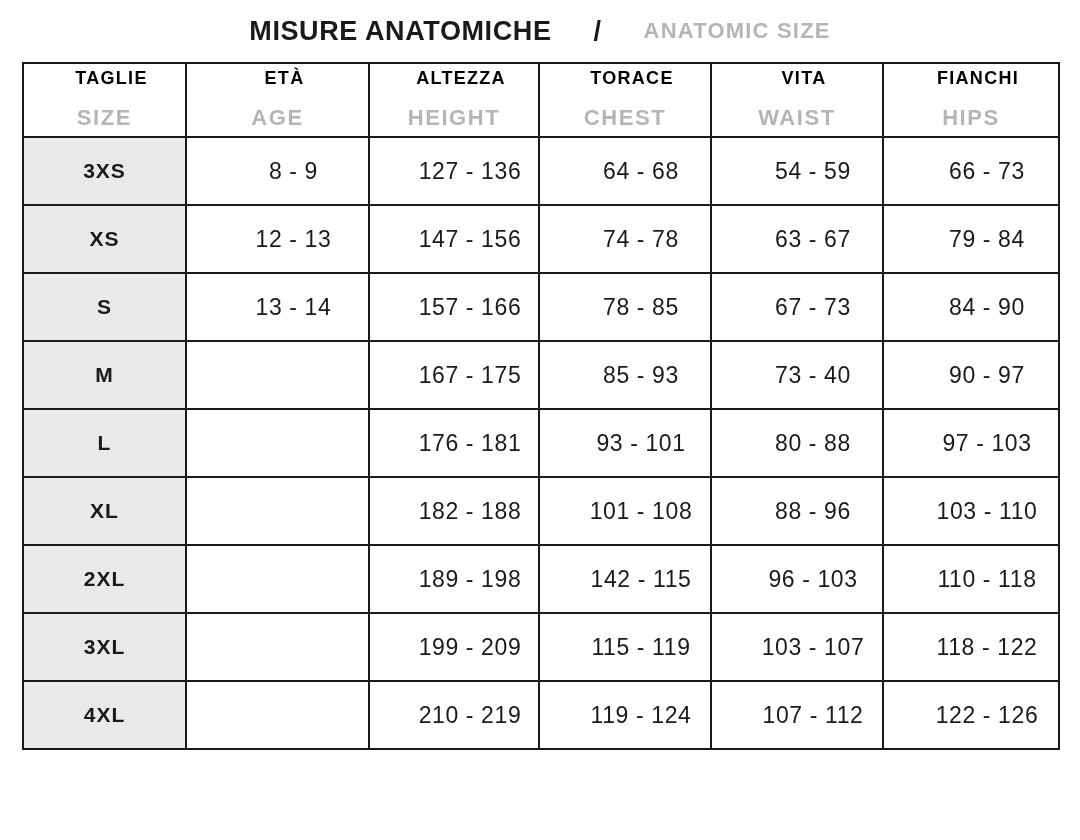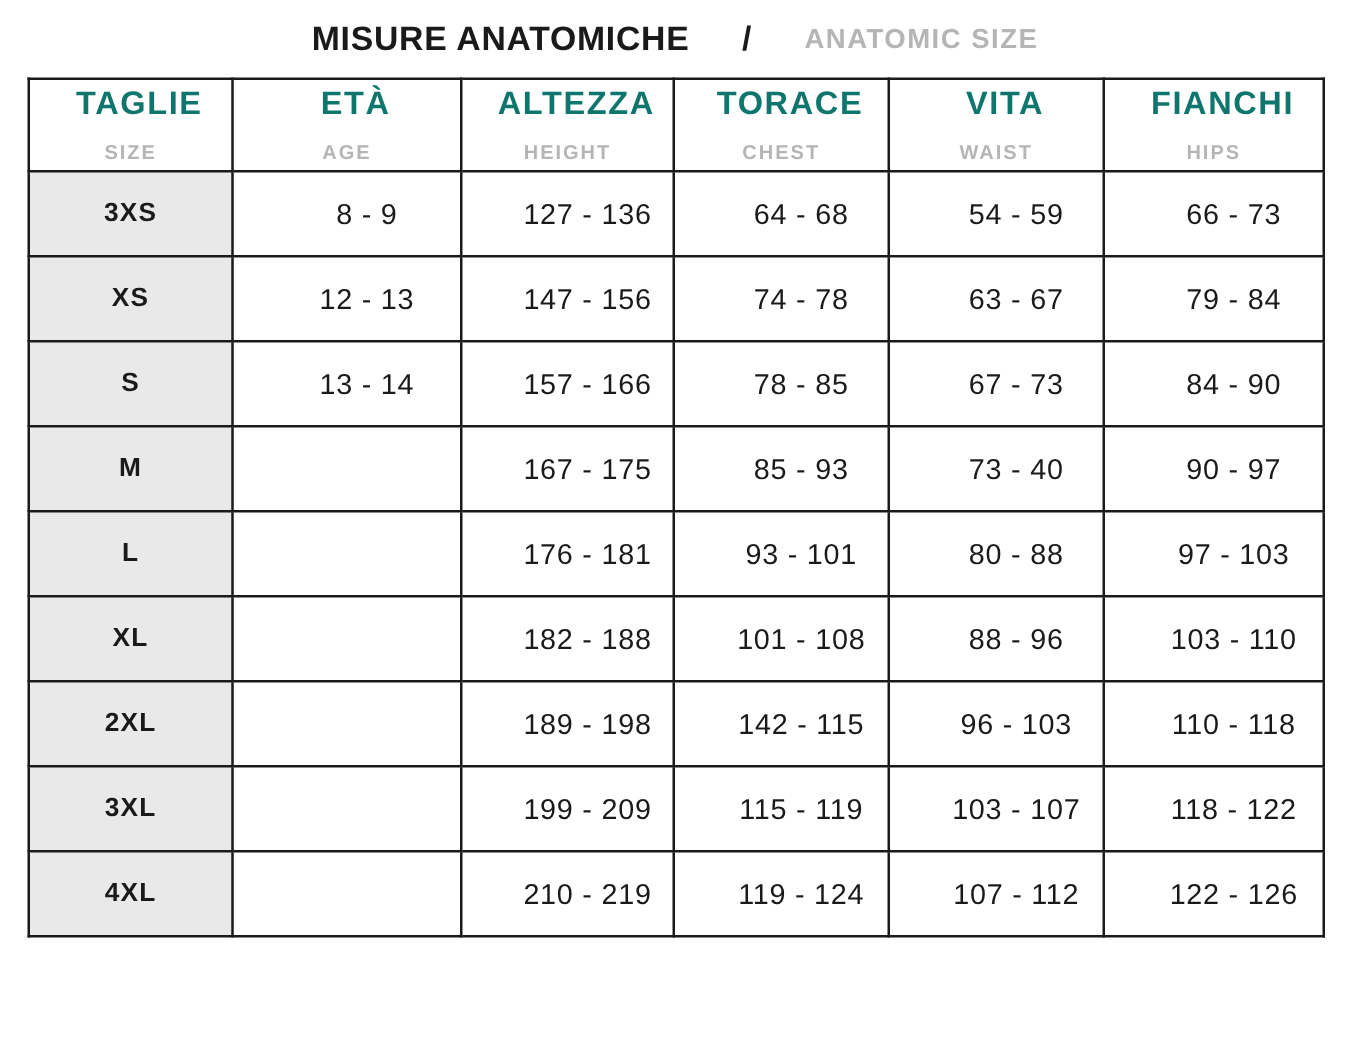--- a/index.html
+++ b/index.html
@@ -58,30 +58,30 @@
     text-align: center;
     vertical-align: middle;
     padding: 0;
   }
   thead th {
     height: 72px;
     background: #ffffff;
   }
   .hdr-it {
     display: block;
-    font-size: 26px;
+    font-size: 18px;
     font-weight: bold;
     letter-spacing: 1.3px;
-    color: #0f766e;
+    color: #000000;
     line-height: 1.25;
     padding-left: 14px;
   }
   .hdr-en {
     display: block;
-    font-size: 16px;
+    font-size: 22px;
     font-weight: bold;
     letter-spacing: 1.6px;
     color: #b5b5b5;
     line-height: 1.3;
     margin-top: 14px;
   }
   tbody tr {
     height: 68px;
   }
   td.size-cell {

